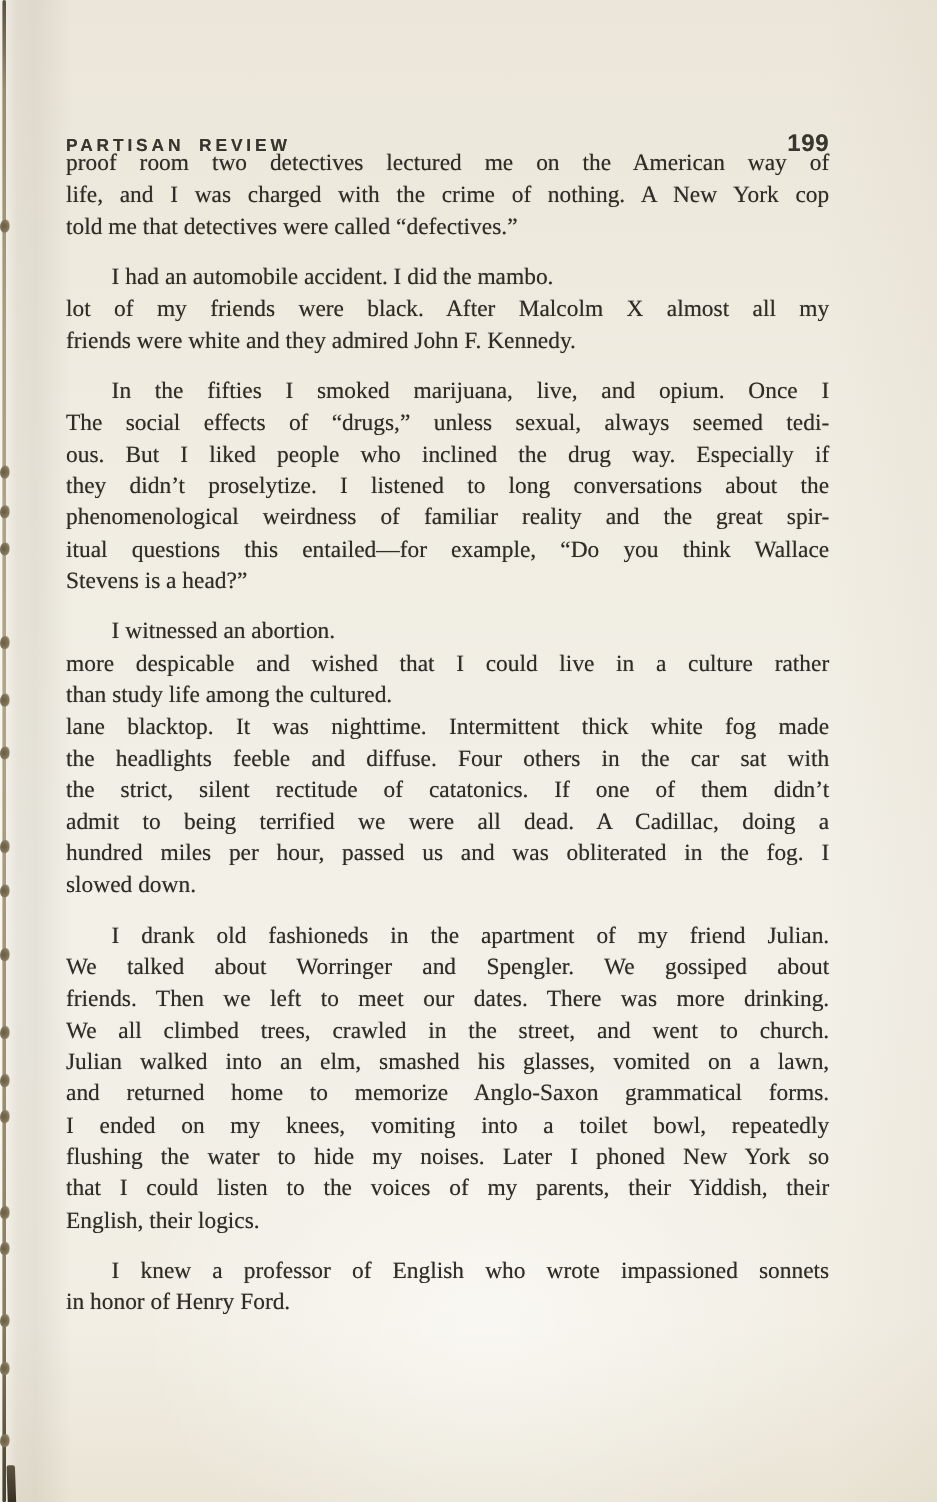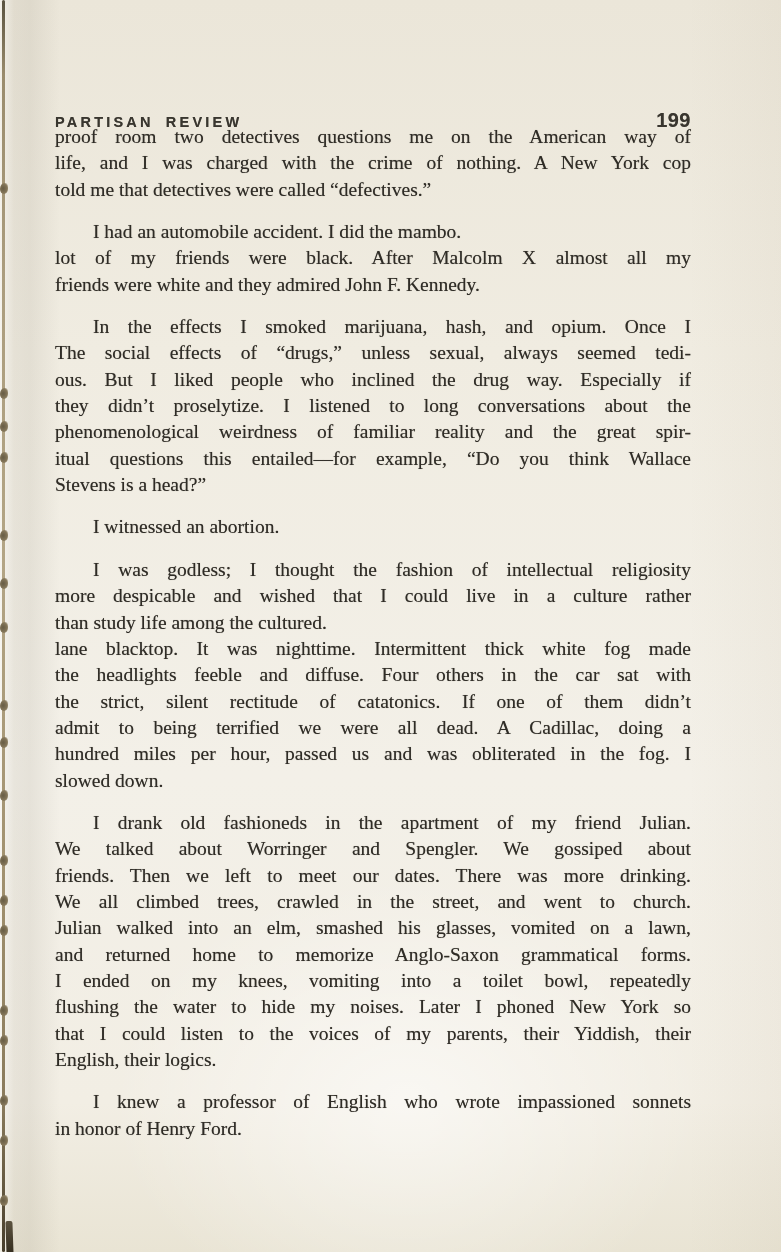--- a/index.html
+++ b/index.html
@@ -112,35 +112,34 @@
   <div class="edge-mark" style="top:1135px"></div>
   <div class="edge-mark" style="top:1195px"></div>
   <div class="corner-bar"></div>
 
   <div class="running-head">
     <span class="journal-title">PARTISAN REVIEW</span>
     <span class="folio">199</span>
   </div>
 
   <div class="body-text">
-      <div class="line">proof room two detectives questions me on the American way of</div>
+      <div class="line">proof room two detectives lectured me on the American way of</div>
       <div class="line">life, and I was charged with the crime of nothing. A New York cop</div>
       <div class="line last">told me that detectives were called “defectives.”</div>
       <div class="line indent last">I had an automobile accident. I did the mambo.</div>
       <div class="line">lot of my friends were black. After Malcolm X almost all my</div>
       <div class="line last">friends were white and they admired John F. Kennedy.</div>
-      <div class="line indent">In the effects I smoked marijuana, hash, and opium. Once I</div>
+      <div class="line indent">In the fifties I smoked marijuana, live, and opium. Once I</div>
       <div class="line">The social effects of “drugs,” unless sexual, always seemed tedi-</div>
       <div class="line">ous. But I liked people who inclined the drug way. Especially if</div>
       <div class="line">they didn’t proselytize. I listened to long conversations about the</div>
       <div class="line">phenomenological weirdness of familiar reality and the great spir-</div>
       <div class="line">itual questions this entailed––for example, “Do you think Wallace</div>
       <div class="line last">Stevens is a head?”</div>
       <div class="line indent last">I witnessed an abortion.</div>
-      <div class="line indent">I was godless; I thought the fashion of intellectual religiosity</div>
       <div class="line">more despicable and wished that I could live in a culture rather</div>
       <div class="line last">than study life among the cultured.</div>
       <div class="line">lane blacktop. It was nighttime. Intermittent thick white fog made</div>
       <div class="line">the headlights feeble and diffuse. Four others in the car sat with</div>
       <div class="line">the strict, silent rectitude of catatonics. If one of them didn’t</div>
       <div class="line">admit to being terrified we were all dead. A Cadillac, doing a</div>
       <div class="line">hundred miles per hour, passed us and was obliterated in the fog. I</div>
       <div class="line last">slowed down.</div>
       <div class="line indent">I drank old fashioneds in the apartment of my friend Julian.</div>
       <div class="line">We talked about Worringer and Spengler. We gossiped about</div>

